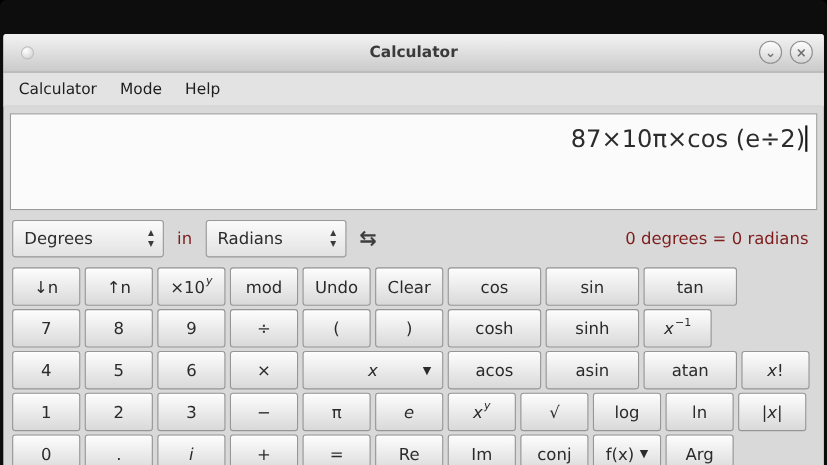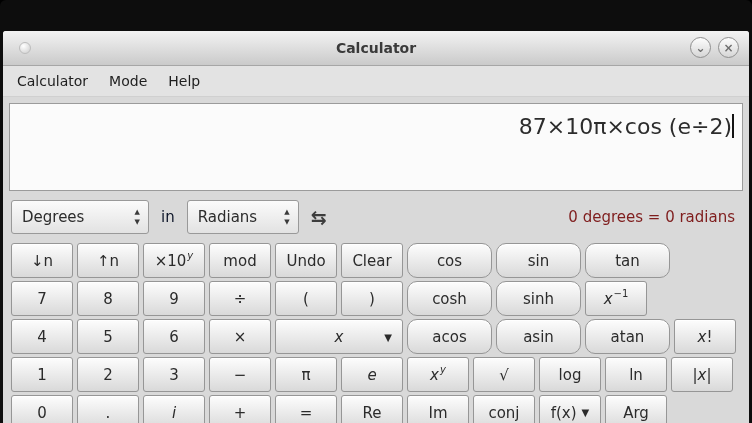--- a/index.html
+++ b/index.html
@@ -57,41 +57,41 @@
   .cursor{display:inline-block;width:2px;height:24px;background:#141414;vertical-align:-4px;}
   
   .unit-row{display:flex;align-items:center;margin:8px 4px 8px 2px;height:36px;flex:0 0 36px;}
   .combo{
     height:34px;box-sizing:border-box;border:1px solid #999;border-radius:3px;
     background:linear-gradient(#fbfbfb,#e2e2e2);
     display:flex;align-items:center;padding:0 5px 0 10px;
     font-size:15px;color:#2c2c2c;
   }
   .combo-from{width:138px;}
-  .combo-to{width:112px;margin-left:12px;}
+  .combo-to{width:128px;margin-left:12px;}
   .combo-label{flex:1;}
   .spinner{
     display:flex;flex-direction:column;align-items:center;justify-content:center;
     line-height:1;color:#3a3a3a;font-size:7px;gap:3px;padding:0 3px;
   }
-  .in-label{margin-left:12px;font-size:15px;color:#0f172a;}
+  .in-label{margin-left:12px;font-size:15px;color:#7f1d1d;}
   .swap{margin-left:12px;font-size:19px;color:#3d3d3d;font-weight:bold;}
   .status{margin-left:auto;font-size:15px;color:#7f1d1d;padding-right:4px;}
   
   .keypad{display:flex;flex-direction:column;gap:3px;padding:0 2px;}
   .kp-row{display:flex;gap:4px;height:35px;flex:0 0 35px;}
   .btn{
     width:62px;flex:0 0 auto;box-sizing:border-box;
     border:1px solid #969696;border-radius:3px;
     background:linear-gradient(#fdfdfd,#d9d9d9);
     box-shadow:inset 0 1px 0 #ffffff;
     display:flex;align-items:center;justify-content:center;
     font-size:15px;color:#2b2b2b;position:relative;cursor:default;
   }
-  .btn.trig{width:85px;border-radius:10px;}
+  .btn.trig{width:85px;}
   .btn.wide{width:128px;}
   .btn sup{font-size:10px;line-height:1;position:relative;top:-5px;margin-left:1px;}
   .it{font-style:italic;}
   .drop-right{position:absolute;right:10px;top:12px;font-size:10px;}
   .drop-small{font-size:10px;margin-left:5px;}
 </style>
 </head>
 <body>
 
 <div class="frame">

